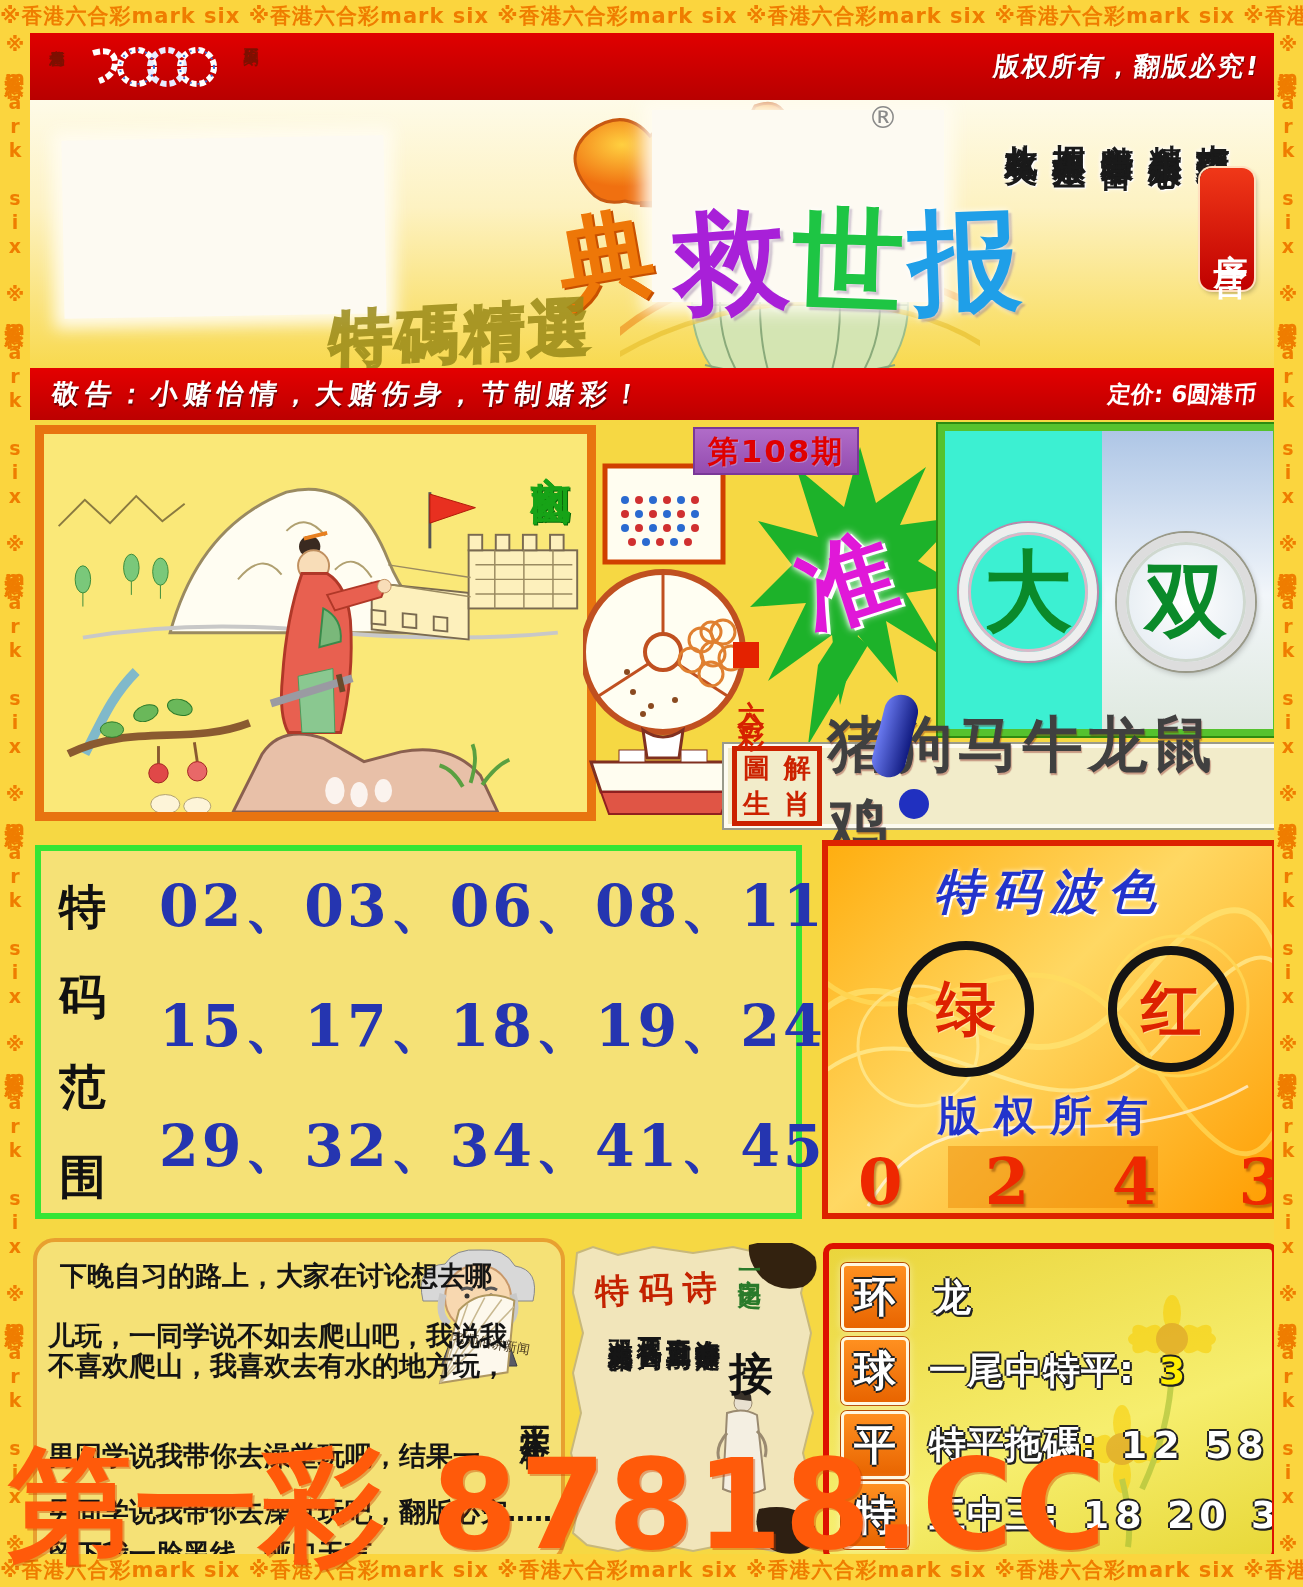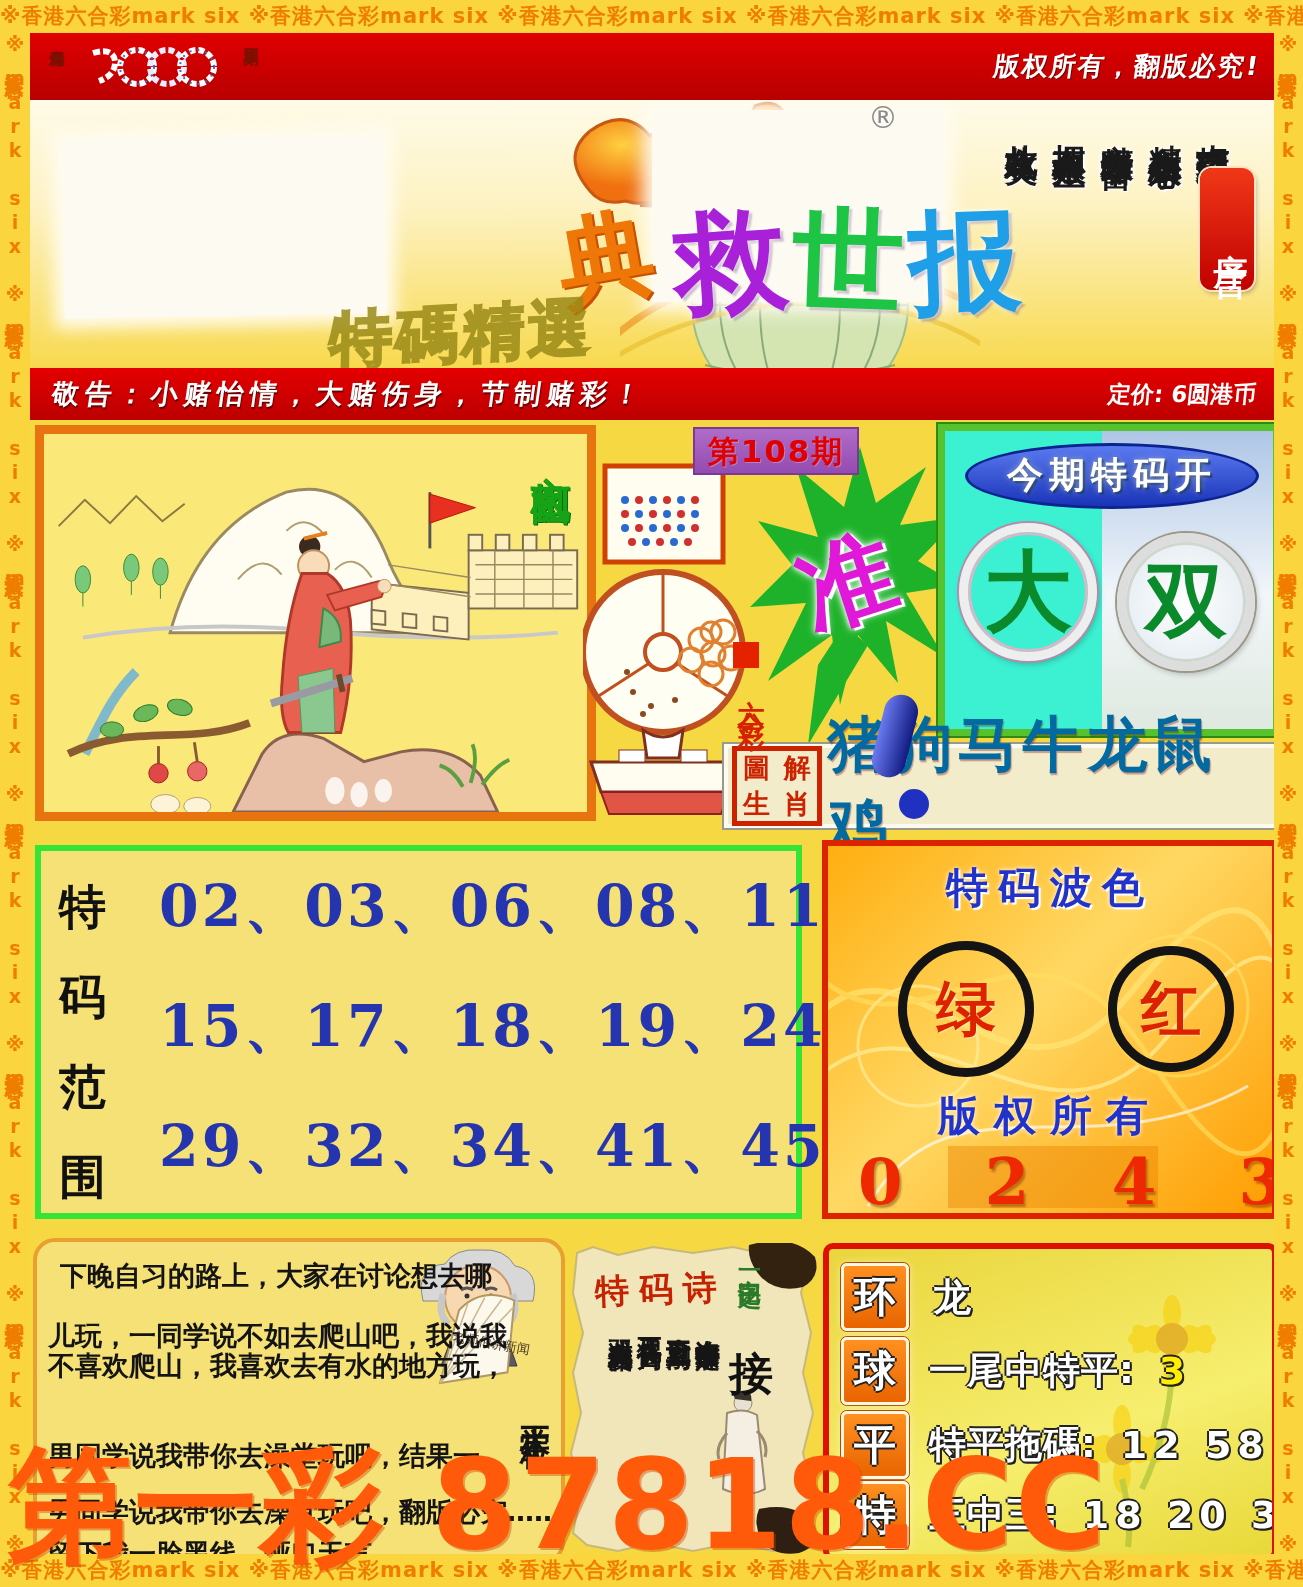--- a/index.html
+++ b/index.html
@@ -56,28 +56,28 @@
   .bigcircle{position:absolute;border-radius:50%;display:flex;align-items:center;justify-content:center;
       font-weight:bold;color:#0a8a2a;}
   .ring1{border:9px solid #eee;box-shadow:0 0 0 2px #b8a,inset 0 0 0 3px #d8b8c8,2px 3px 6px rgba(0,0,0,.25);}
   .ring2{border:9px solid #ddd;box-shadow:0 0 0 2px #998,inset 0 0 0 3px #cfd8cf,2px 3px 6px rgba(0,0,0,.25);
       background:radial-gradient(#ffffff,#dfe8ef);}
   .zodiac{position:absolute;background:#f2ecca;border:2px solid #9a9a8a;box-shadow:inset 0 0 0 4px #fdfbf0;
       display:flex;align-items:center;z-index:2;}
   .stamp{width:82px;height:72px;border:4px solid #cc2200;margin:4px 6px 4px 8px;display:grid;
       grid-template-columns:1fr 1fr;align-items:center;justify-items:center;
       font-family:"DejaVu Serif",serif;color:#cc2200;font-weight:bold;font-size:27px;box-shadow:inset 0 0 0 1px #cc2200;}
-  .zodiac-text{color:#0369a1;font-size:60px;font-weight:bold;letter-spacing:5px;font-family:"DejaVu Serif",serif;
+  .zodiac-text{color:#404040;font-size:60px;font-weight:bold;letter-spacing:5px;font-family:"DejaVu Serif",serif;
       text-shadow:1px 2px 1px rgba(120,0,0,.35);}
   .range{position:absolute;border:6px solid #35e535;background:#f5e176;z-index:2;}
   .range-char{position:absolute;color:#111;font-size:47px;font-weight:bold;font-family:"DejaVu Serif",serif;}
   .range-row{position:absolute;color:#2535b0;font-size:57px;font-weight:bold;font-family:"DejaVu Serif",serif;letter-spacing:3px;white-space:nowrap;}
   .wave{position:absolute;border:6px solid #dd2200;background:linear-gradient(135deg,#ffae10,#ffd863 45%,#ff9d00);overflow:hidden;z-index:2;}
-  .wave-title{position:absolute;width:100%;text-align:center;color:#2233cc;font-size:42px;font-weight:bold;letter-spacing:10px;
-      text-shadow:0 0 5px #fff,2px 2px 0 #fff;}
+  .wave-title{position:absolute;width:100%;text-align:center;color:#2233cc;font-size:48px;font-weight:bold;letter-spacing:10px;
+      text-shadow:0 0 5px #fff,2px 2px 0 #fff;font-style:italic;}
   .wave-circle{position:absolute;width:118px;height:118px;border:9px solid #141414;border-radius:50%;
       display:flex;align-items:center;justify-content:center;color:#dd2200;font-size:60px;font-weight:bold;
       text-shadow:1px 1px 0 #fff6;}
   .wave-sub{position:absolute;width:100%;text-align:center;color:#2233cc;font-size:42px;font-weight:bold;letter-spacing:14px;
       text-shadow:0 0 5px #fff;}
   .wave-digits{position:absolute;color:#ee2800;font-size:64px;font-weight:bold;font-family:"DejaVu Serif",serif;
       letter-spacing:30px;text-shadow:2px 3px 2px rgba(120,50,0,.45);white-space:nowrap;}
   .digit-band{position:absolute;background:rgba(235,130,0,.45);}
   .story{position:absolute;border:4px solid #e8a030;border-radius:22px;background:#f5e176;z-index:2;}
   .story-line{position:absolute;color:#141414;font-size:27px;font-weight:600;white-space:nowrap;z-index:3;}
@@ -331,21 +331,20 @@
         <stop offset="0%" stop-color="#6a7af0"></stop>
         <stop offset="100%" stop-color="#101a80"></stop>
       </linearGradient>
     </defs>
   <rect x="30" y="2" width="34" height="84" rx="17" fill="url(#bg1)" transform="rotate(14 47 44)"></rect>
   <circle cx="66" cy="112" r="15" fill="#2030c0"></circle>
 </svg>
 
 <div class="openbox" style="left:938px;top:424px;width:328px;height:298px;">
   <div class="half-r"></div>
-  <div class="oval">今期特码开</div>
   <div class="bigcircle ring1" style="left:14px;top:92px;width:120px;height:120px;font-size:88px;">
     <span>大</span>
   </div>
   <div class="bigcircle ring2" style="left:172px;top:102px;width:120px;height:120px;font-size:82px;">
     <span>双</span>
   </div>
 </div>
 
 <div class="zodiac" style="left:722px;top:742px;width:556px;height:84px;">
   <div class="stamp">

